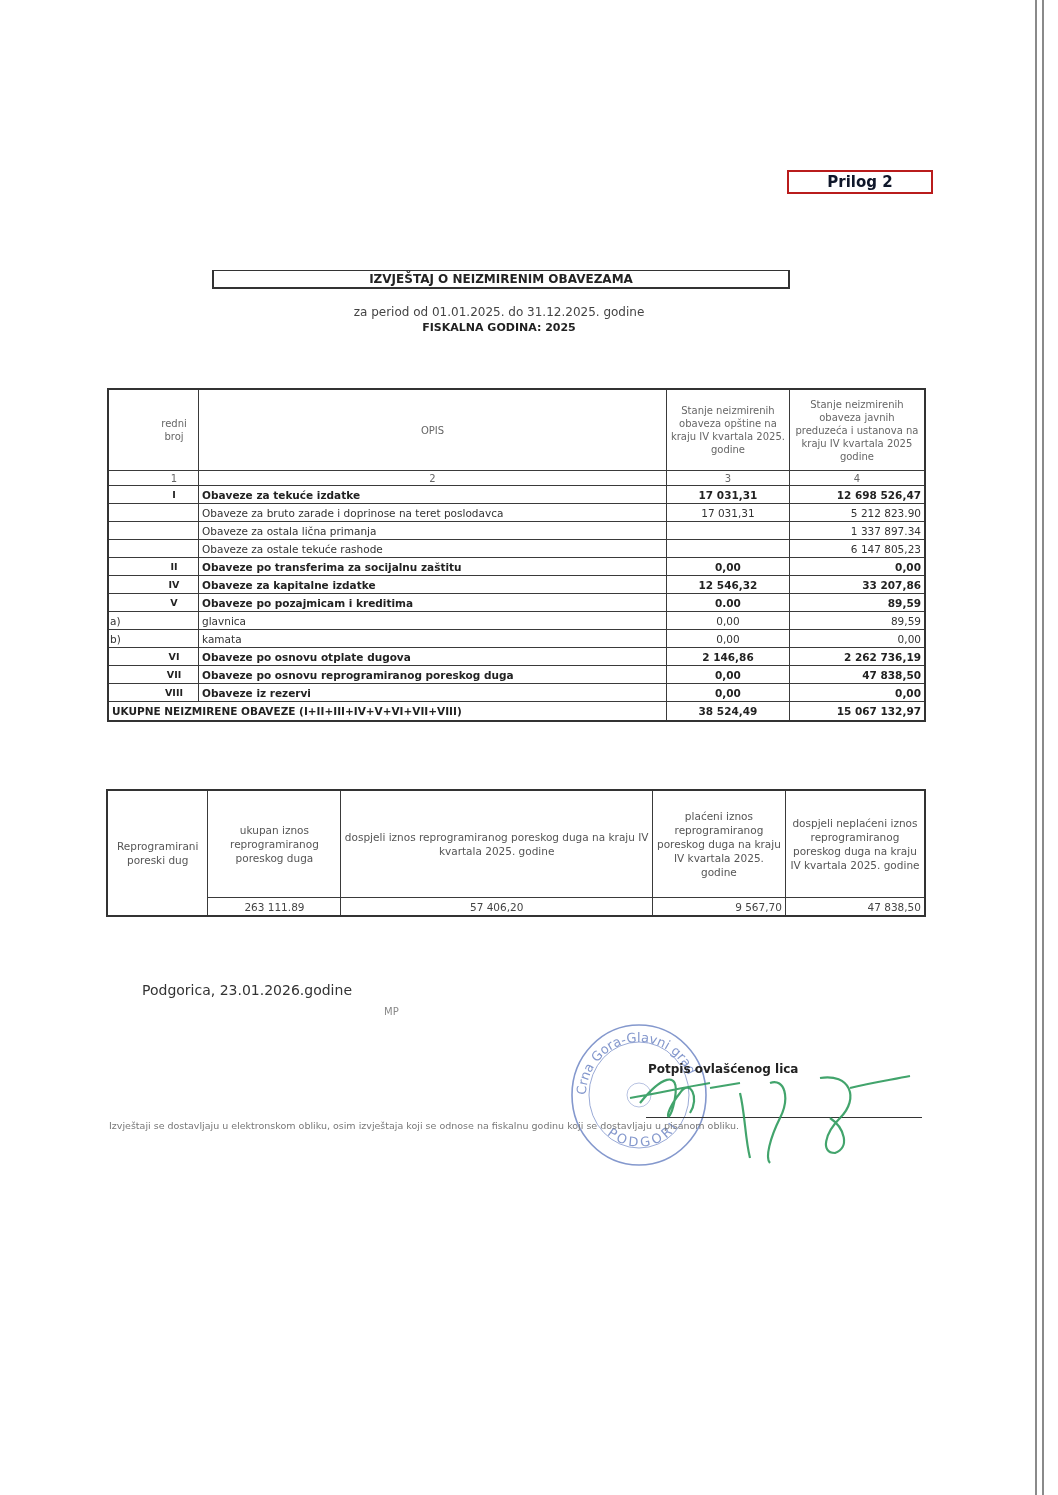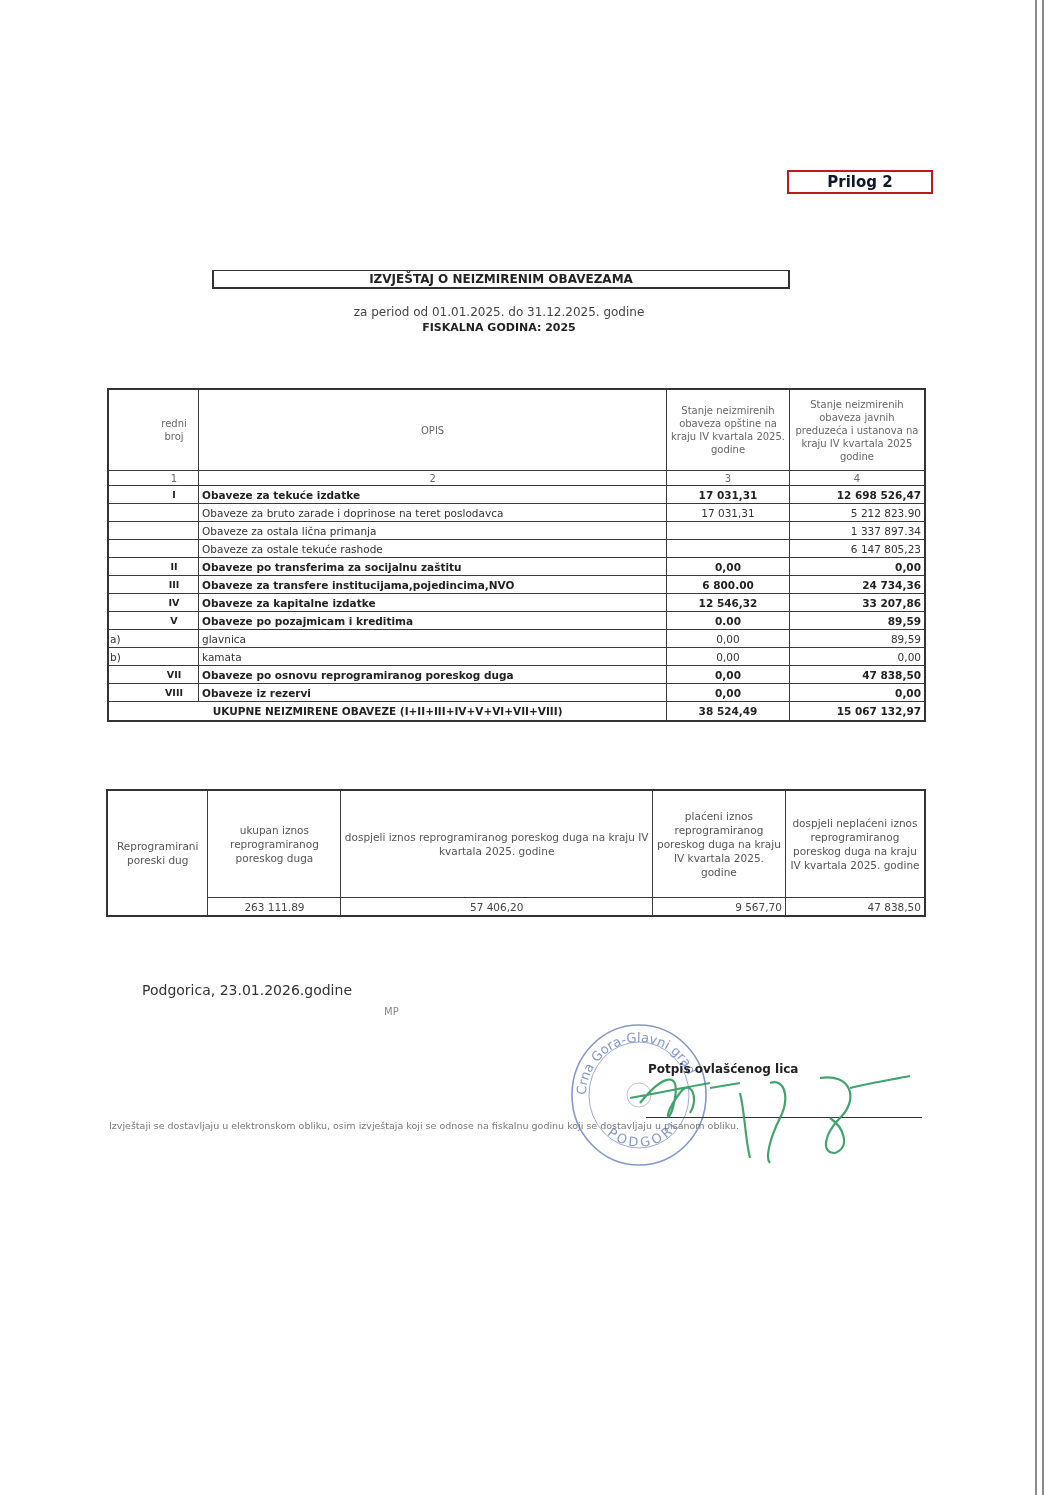--- a/index.html
+++ b/index.html
@@ -26,21 +26,21 @@
     .main td.c2 { width: 488px; }
     .main td.c3 { width: 126px; text-align: center; }
     .main td.c4 { width: 136px; text-align: right; }
     .main tr.head td { height: 80px; text-align: center; white-space: normal; font-size: 10px;
                        color: #666; line-height: 13px; }
     .main tr.nums td { text-align: center; font-size: 10px; color: #666; height: 14px; }
     .main tr.bold td { font-weight: bold; color: #222; }
     .main tr.bold td.c1 { font-size: 9.5px; }
     .main tr.sub td.c1 { text-align: left; padding-left: 1px; }
     .main tr.total td { font-weight: bold; color: #222; height: 18px; }
-    .main tr.total td.label { text-align: center; }
+    .main tr.total td.label { text-align: left; }
 
     .second { left: 106px; top: 789px; width: 820px; border: 2px solid #333; }
     .second td { text-align: center; white-space: normal; font-size: 10.5px; line-height: 14px; color: #555; }
     .second tr.head td { height: 106px; }
     .second tr.vals td { height: 17px; text-align: right; color: #444; }
     .second tr.vals td.ctr { text-align: center; }
     .second td.s1 { width: 92px; }
     .second td.s2 { width: 124px; }
     .second td.s3 { width: 300px; }
     .second td.s4 { width: 124px; }
@@ -103,26 +103,20 @@
     <td class="c3"></td>
     <td class="c4">6 147 805,23</td>
   </tr>
   <tr class="bold">
     <td class="c1">II</td>
     <td class="c2">Obaveze po transferima za socijalnu zaštitu</td>
     <td class="c3">0,00</td>
     <td class="c4">0,00</td>
   </tr>
   <tr class="bold">
-    <td class="c1">III</td>
-    <td class="c2">Obaveze za transfere institucijama,pojedincima,NVO</td>
-    <td class="c3">6 800.00</td>
-    <td class="c4">24 734,36</td>
-  </tr>
-  <tr class="bold">
     <td class="c1">IV</td>
     <td class="c2">Obaveze za kapitalne izdatke</td>
     <td class="c3">12 546,32</td>
     <td class="c4">33 207,86</td>
   </tr>
   <tr class="bold">
     <td class="c1">V</td>
     <td class="c2">Obaveze po pozajmicam i kreditima</td>
     <td class="c3">0.00</td>
     <td class="c4">89,59</td>
@@ -131,20 +125,26 @@
     <td class="c1">a)</td>
     <td class="c2">glavnica</td>
     <td class="c3">0,00</td>
     <td class="c4">89,59</td>
   </tr>
   <tr class="sub">
     <td class="c1">b)</td>
     <td class="c2">kamata</td>
     <td class="c3">0,00</td>
     <td class="c4">0,00</td>
+  </tr>
+  <tr class="bold">
+    <td class="c1">VI</td>
+    <td class="c2">Obaveze po osnovu otplate dugova</td>
+    <td class="c3">2 146,86</td>
+    <td class="c4">2 262 736,19</td>
   </tr>
   <tr class="bold">
     <td class="c1">VII</td>
     <td class="c2">Obaveze po osnovu reprogramiranog poreskog duga</td>
     <td class="c3">0,00</td>
     <td class="c4">47 838,50</td>
   </tr>
   <tr class="bold">
     <td class="c1">VIII</td>
     <td class="c2">Obaveze iz rezervi</td>

